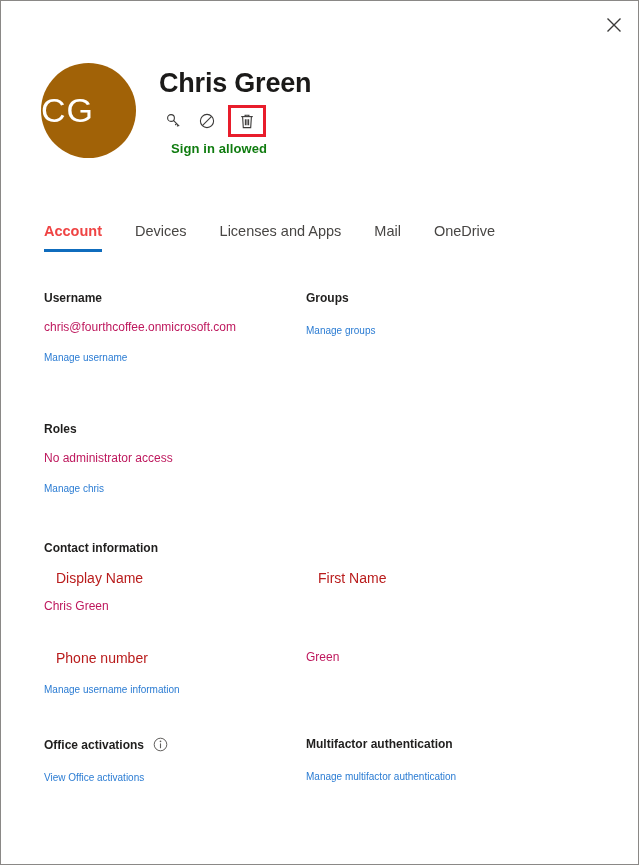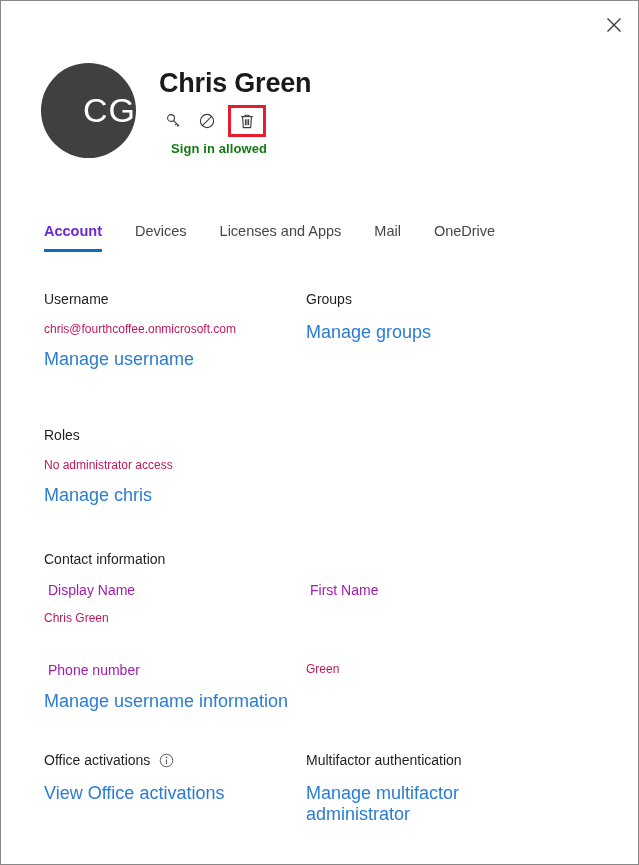--- a/index.html
+++ b/index.html
@@ -43,25 +43,25 @@
     position: absolute;
     left: 40px;
     top: 62px;
     display: flex;
     align-items: flex-start;
   }
   .avatar {
     width: 95px;
     height: 95px;
     border-radius: 50%;
-    background: #404040;
+    background: #a16207;
     color: #ffffff;
     display: flex;
     align-items: center;
-    justify-content: flex-end;
+    justify-content: flex-start;
     font-size: 34px;
     font-weight: 400;
     letter-spacing: 1px;
     flex: none;
     user-select: none;
   }
   .header-text {
     margin-left: 23px;
     padding-top: 4px;
   }
@@ -124,21 +124,21 @@
     cursor: pointer;
     border-bottom: 3px solid transparent;
     white-space: nowrap;
     background: transparent;
     border-left: none;
     border-right: none;
     border-top: none;
     font-family: inherit;
   }
   .tab.active {
-    color: #6d28d9;
+    color: #ef4444;
     font-weight: bold;
     border-bottom-color: #0f6cbd;
   }
 
   
   .content {
     position: absolute;
     left: 43px;
     top: 290px;
     right: 20px;
@@ -146,44 +146,44 @@
   .row {
     display: flex;
   }
   .col {
     width: 262px;
     flex: none;
   }
   .col.right { margin-left: 0; }
 
   .section-title {
-    font-size: 14px;
-    font-weight: normal;
+    font-size: 12px;
+    font-weight: bold;
     color: #201f1e;
     margin: 0 0 15px 0;
     display: flex;
     align-items: center;
   }
   .section-title .info-icon {
     margin-left: 9px;
     display: inline-flex;
     cursor: pointer;
   }
   .field-label {
     font-size: 14px;
-    color: #a21caf;
-    margin: 0 0 13px 4px;
+    color: #b91c1c;
+    margin: 0 0 13px 12px;
   }
   .field-value {
     font-size: 12px;
     color: #be185d;
     margin: 0 0 13px 0;
   }
   .link {
-    font-size: 18px;
+    font-size: 10px;
     color: #2b7cd3;
     text-decoration: none;
     cursor: pointer;
     display: inline-block;
   }
 
   .blk-username { margin-bottom: 57px; }
   .blk-roles    { margin-bottom: 45px; }
   .blk-contact  { margin-bottom: 40px; }
   .spacer-24 { height: 24px; }
@@ -336,18 +336,18 @@
               <path d="M7.5 6.4 V11.2" stroke="#605e5c" stroke-width="1.1" fill="none"></path>
             </svg>
           </span>
         </div>
         <a class="link">View Office activations</a>
       </div>
       <div class="col right">
         <div class="section-title">
           <span>Multifactor authentication</span>
         </div>
-        <a class="link">Manage multifactor administrator</a>
+        <a class="link">Manage multifactor authentication</a>
       </div>
     </div>
 
   </div>
 </div>
 
 </body></html>

